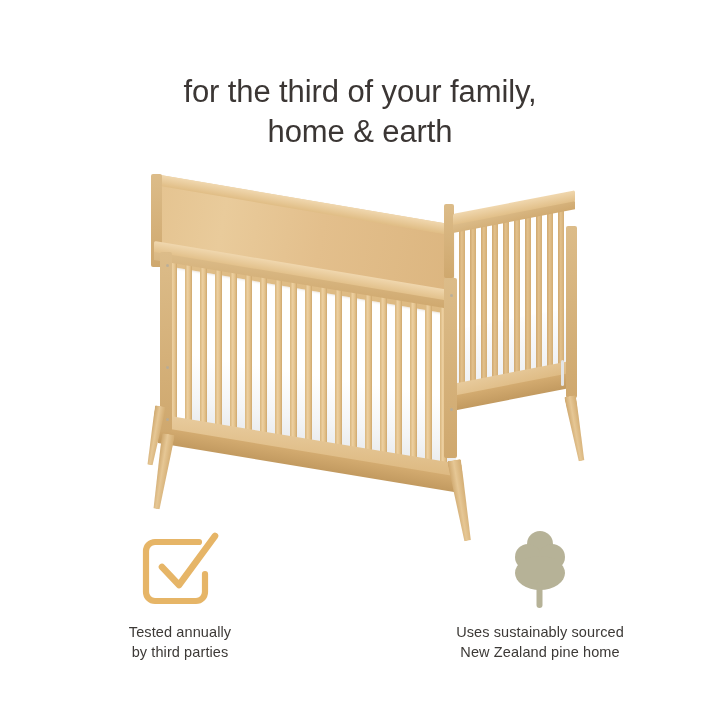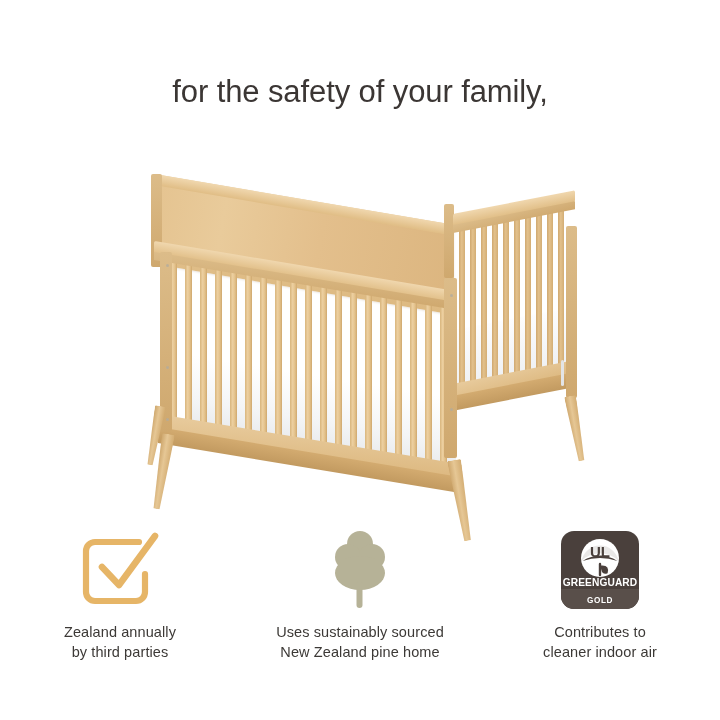--- a/index.html
+++ b/index.html
@@ -269,21 +269,22 @@
     white-space: pre-line;
   }
 </style>
 </head>
 <body>
 
 <div id="page">
 
 
   <div class="headline">
-    <span class="hl-line">for the safety of your family,</span>
+    <span class="hl-line">for the third of your family,</span>
+    <span class="hl-line">home &amp; earth</span>
   </div>
 
   <div class="crib-stage">
     <div class="crib">
 
       <div class="hb-outer w-rail"></div>
       <div class="hb-inner w-panel"></div>
       <div class="hb-top w-edge"></div>
       <div class="hb-leftpost w-rail-d"></div>
       <div class="hb-rightpost w-rail-d"></div>
@@ -356,53 +357,35 @@
 
   <div class="features">
 
     <div class="feature">
       <div class="feature-icon">
         <svg width="86" height="80" viewBox="0 0 86 80" aria-hidden="true">
           <path d="M62 12 H18 A9 9 0 0 0 9 21 V62 A9 9 0 0 0 18 71 H59 A9 9 0 0 0 68 62 V44" fill="none" stroke="#e6b567" stroke-width="6.2" stroke-linecap="round" stroke-linejoin="round"></path>
           <path d="M25 37 L42 55 L78 6" fill="none" stroke="#e6b567" stroke-width="6.6" stroke-linecap="round" stroke-linejoin="round"></path>
         </svg>
       </div>
-      <div class="feature-caption">Zealand annually
+      <div class="feature-caption">Tested annually
 by third parties</div>
     </div>
 
     <div class="feature">
       <div class="feature-icon">
         <svg width="76" height="82" viewBox="0 0 76 82" aria-hidden="true">
           <g fill="#b6b297">
             <circle cx="38" cy="15" r="13"></circle>
             <circle cx="26" cy="28" r="13"></circle>
             <circle cx="50" cy="28" r="13"></circle>
             <ellipse cx="38" cy="44" rx="25" ry="17"></ellipse>
             <rect x="34.5" y="52" width="6" height="27" rx="3"></rect>
           </g>
         </svg>
       </div>
       <div class="feature-caption">Uses sustainably sourced
 New Zealand pine home</div>
     </div>
 
-    <div class="feature">
-      <div class="feature-icon">
-        <svg width="78" height="78" viewBox="0 0 78 78" aria-hidden="true">
-          <rect x="0" y="0" width="78" height="78" rx="13" fill="#4a403c"></rect>
-          <path d="M0 58 H78 V65 A13 13 0 0 1 65 78 H13 A13 13 0 0 1 0 65 Z" fill="#594f4a"></path>
-          <circle cx="39" cy="27" r="19" fill="#ffffff"></circle>
-          <path d="M20.5 30 A18.8 18.8 0 0 1 57.5 30 A26 26 0 0 0 20.5 30 Z" fill="#4a403c" opacity="0.12"></path>
-          <path d="M21.5 30 Q39 19 56.5 30 Q39 24 21.5 30 Z" fill="#4a403c"></path>
-          <text x="39" y="25.5" text-anchor="middle" font-family="'Liberation Sans', sans-serif" font-size="15" font-weight="700" fill="#4a403c">UL</text>
-          <path d="M39 33 v11" stroke="#4a403c" stroke-width="2.4" stroke-linecap="round" fill="none"></path>
-          <path d="M39.6 34.5 Q49 33.5 46.6 42.2 Q40.2 45.2 39.6 34.5 Z" fill="#4a403c"></path>
-          <text x="39" y="55" text-anchor="middle" font-family="'Liberation Sans', sans-serif" font-size="10.2" font-weight="700" letter-spacing="0.1" fill="#ffffff">GREENGUARD</text>
-          <text x="39" y="71.5" text-anchor="middle" font-family="'Liberation Sans', sans-serif" font-size="8.2" font-weight="700" letter-spacing="0.6" fill="#ffffff">GOLD</text>
-        </svg>
-      </div>
-      <div class="feature-caption">Contributes to
-cleaner indoor air</div>
-    </div>
 
   </div>
 </div>
 
 </body></html>

